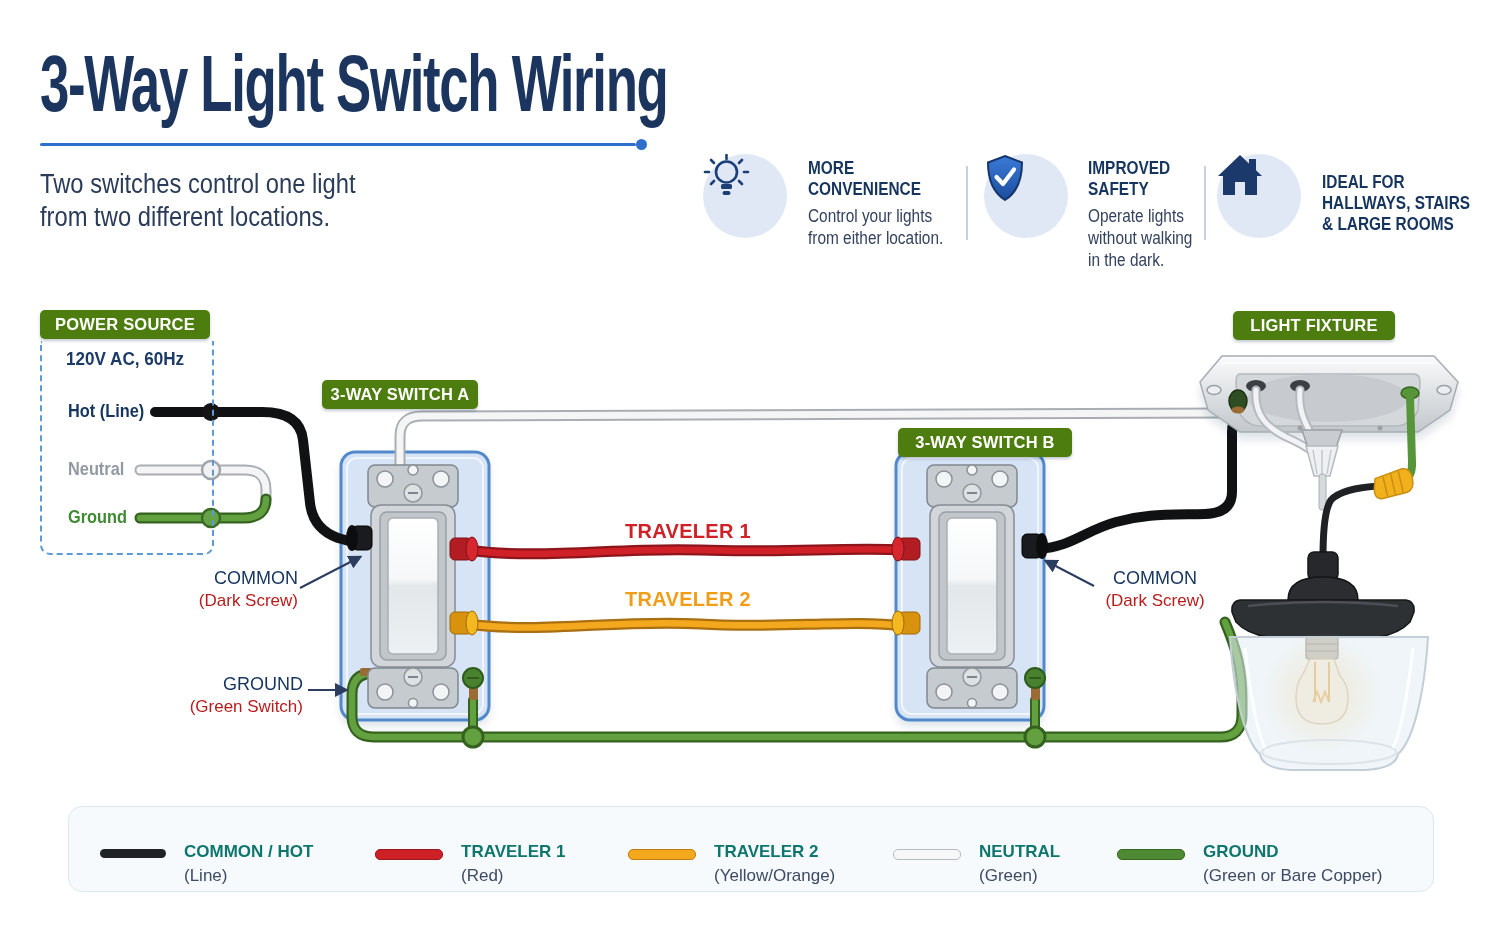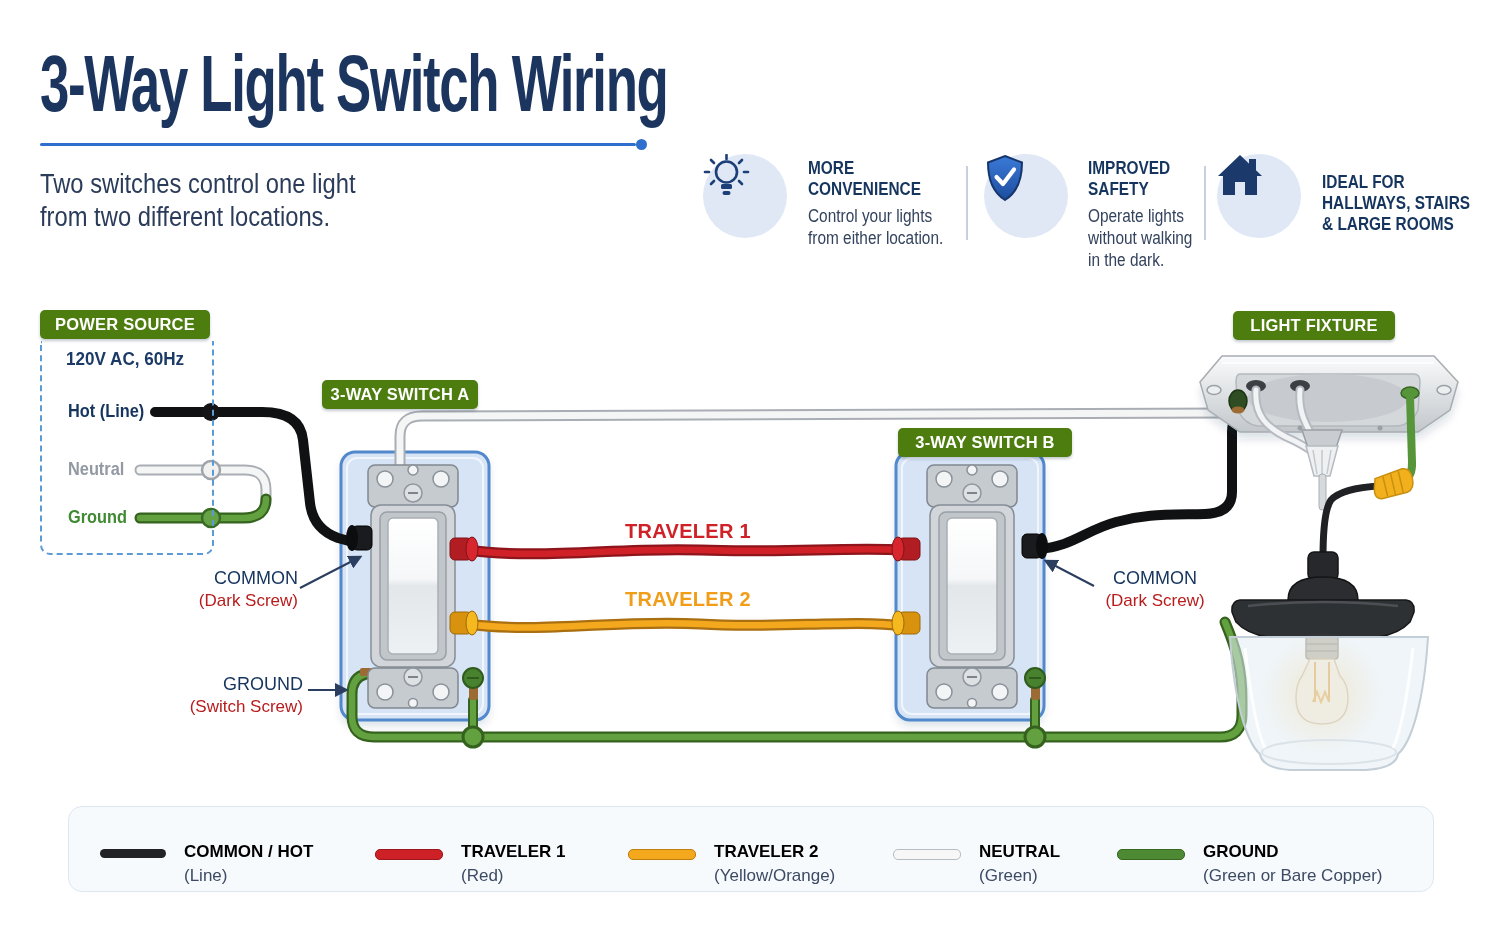--- a/index.html
+++ b/index.html
@@ -37,21 +37,21 @@
   
   .legend-box{left:68px;top:806px;width:1364px;height:84px;background:#f7fafd;
               border:1.5px solid #dde7f2;border-radius:14px;}
   .legend-item{top:842px;display:flex;gap:18px;}
   .legend-swatch{width:66px;height:9px;border-radius:5px;margin-top:7px;flex:none;}
   .sw-black{background:#212225;}
   .sw-red{background:#ce2127;border:1px solid #9b171c;}
   .sw-yellow{background:#f3a81e;border:1px solid #c07f0d;}
   .sw-white{background:#f7f7f7;border:1.5px solid #b7bcc2;}
   .sw-green{background:#4d8a33;border:1px solid #38671f;}
-  .legend-label{font-size:17px;font-weight:700;color:#000000;line-height:1.2;}
+  .legend-label{font-size:17px;font-weight:700;color:#0f766e;line-height:1.2;}
   .legend-sub{font-size:17px;color:#3c4a63;line-height:1.3;margin-top:3px;}
   svg{position:absolute;left:0;top:0;}
   
   .metal{fill:#c6cbd0;stroke:#81888f;stroke-width:1.5;}
   .metal2{fill:#d2d6da;stroke:#868d94;stroke-width:1.5;}
   .bezel{fill:#c0c6ca;stroke:#99a0a6;stroke-width:1.5;}
   .hole{fill:#f2f4f5;stroke:#8a9198;stroke-width:1.5;}
   .screw{fill:#dee1e4;stroke:#90979e;stroke-width:1.5;}
   .slot{stroke:#7d848b;stroke-width:2;}
   .wire{fill:none;stroke-linecap:round;stroke-linejoin:round;}
@@ -346,21 +346,21 @@
   <div class="abs badge" style="left:322px;top:368px;width:156px;margin-top:12px;">3-WAY SWITCH A</div>
   <div class="abs badge" style="left:898px;top:388px;width:174px;margin-top:40px;">3-WAY SWITCH B</div>
   <div class="abs badge" style="left:1233px;top:311px;width:162px;">LIGHT FIXTURE</div>
 
   <div class="abs dlabel" style="left:160px;top:567px;width:138px;text-align:right;">
     <div class="l1">COMMON</div>
     <div class="l2">(Dark Screw)</div>
   </div>
   <div class="abs dlabel" style="left:165px;top:673px;width:138px;text-align:right;">
     <div class="l1">GROUND</div>
-    <div class="l2">(Switch Screw)</div>
+    <div class="l2">(Green Switch)</div>
   </div>
   <div class="abs dlabel" style="left:1090px;top:567px;width:130px;text-align:center;">
     <div class="l1">COMMON</div>
     <div class="l2">(Dark Screw)</div>
   </div>
 
   <div class="abs traveler" style="left:588px;top:520px;width:200px;text-align:center;color:#cf2127;">TRAVELER 1</div>
   <div class="abs traveler" style="left:588px;top:588px;width:200px;text-align:center;color:#f29d18;">TRAVELER 2</div>
 
   <div class="abs legend-box"></div>

